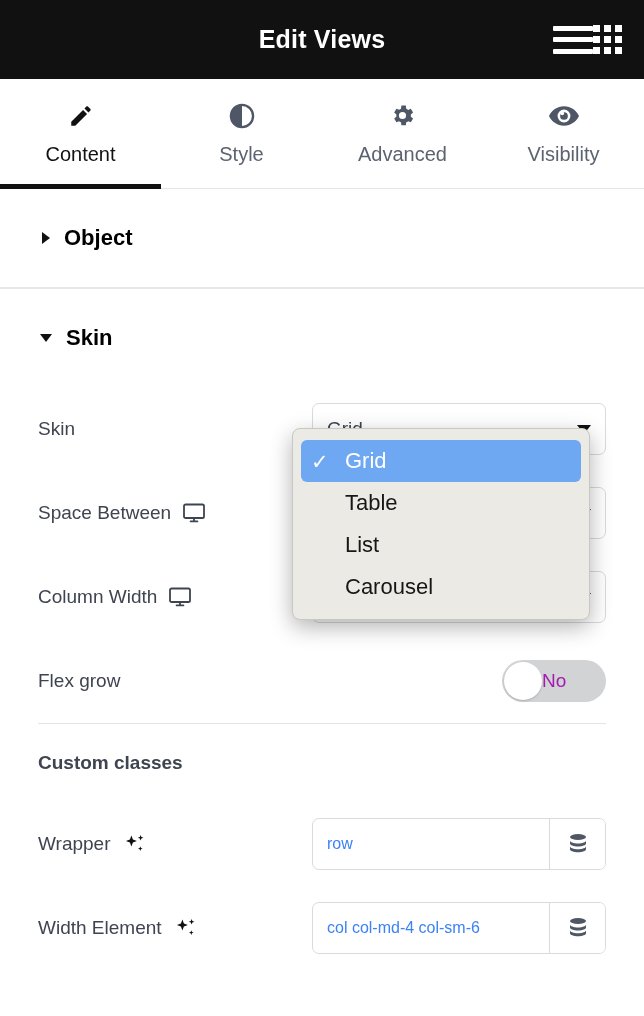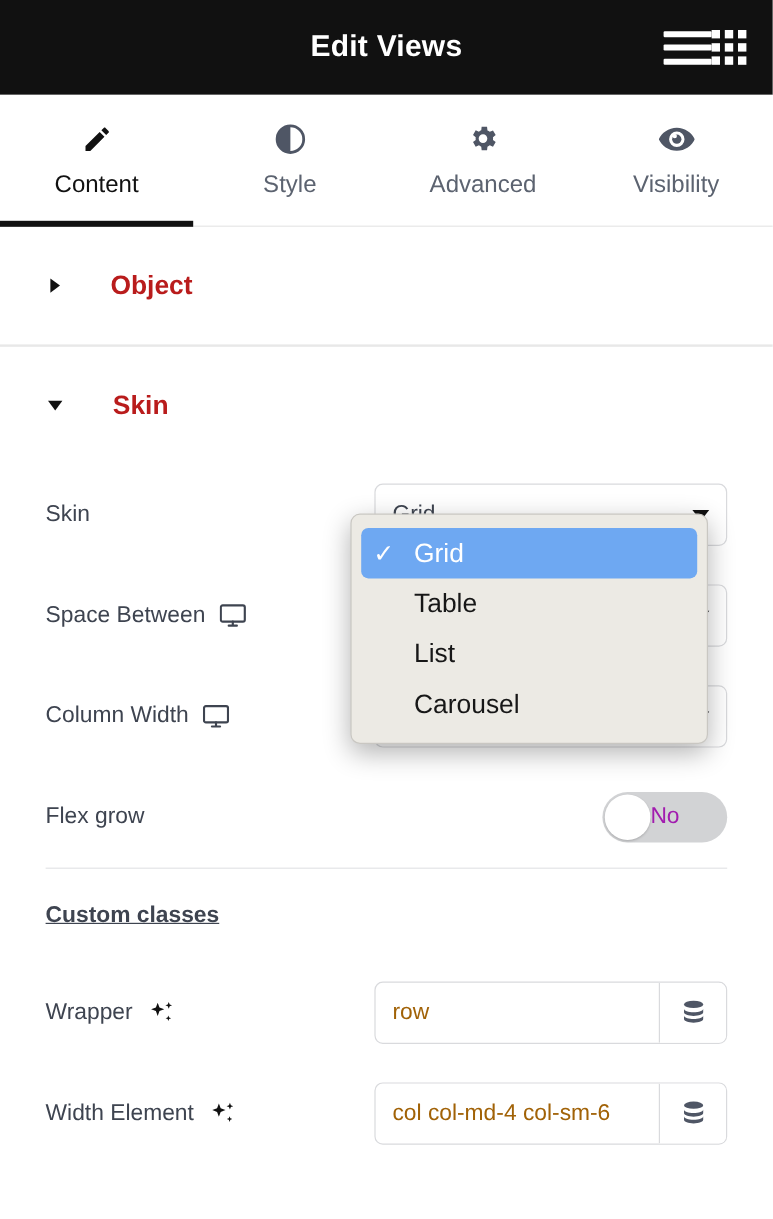--- a/index.html
+++ b/index.html
@@ -101,22 +101,21 @@
   .section-head .caret-down {
     width: 0; height: 0;
     border-top: 8px solid #111111;
     border-left: 6px solid transparent;
     border-right: 6px solid transparent;
     margin-left: 2px;
   }
   .section-head .section-title {
     font-size: 22px;
     font-weight: bold;
-    color: #b91c1c;
-    margin-left: 28px;
+    color: #000000;
   }
   .divider {
     height: 2px; background: #e8e8e8; width: 100%;
   }
 
   
   .row {
     display: flex;
     align-items: center;
     padding: 0 38px;
@@ -158,22 +157,22 @@
     width: 294px; height: 52px;
     border: 1px solid #d9dadd;
     border-radius: 7px;
     background: #ffffff;
     display: flex; align-items: stretch;
     overflow: hidden;
   }
   .input-box input {
     flex: 1; border: 0; outline: none;
     padding: 0 14px;
-    font-size: 19px;
-    color: #a16207;
+    font-size: 16px;
+    color: #3b82f6;
     font-family: "Liberation Sans", sans-serif;
     background: transparent;
     min-width: 0;
   }
   .input-addon {
     width: 56px;
     border-left: 1px solid #d9dadd;
     display: flex; align-items: center; justify-content: center;
     cursor: pointer;
     background: #ffffff;
@@ -199,21 +198,21 @@
     font-size: 19px;
     color: #a21caf;
   }
 
   .subhead {
     padding: 0 38px;
     font-size: 19px;
     font-weight: bold;
     color: #3e4450;
     height: 78px;
-    display: flex; align-items: center; text-decoration: underline;
+    display: flex; align-items: center;
   }
   .rule {
     margin: 0 38px;
     height: 1px;
     background: #e3e4e6;
   }
 
   
   .dropdown-popup {
     position: absolute;

